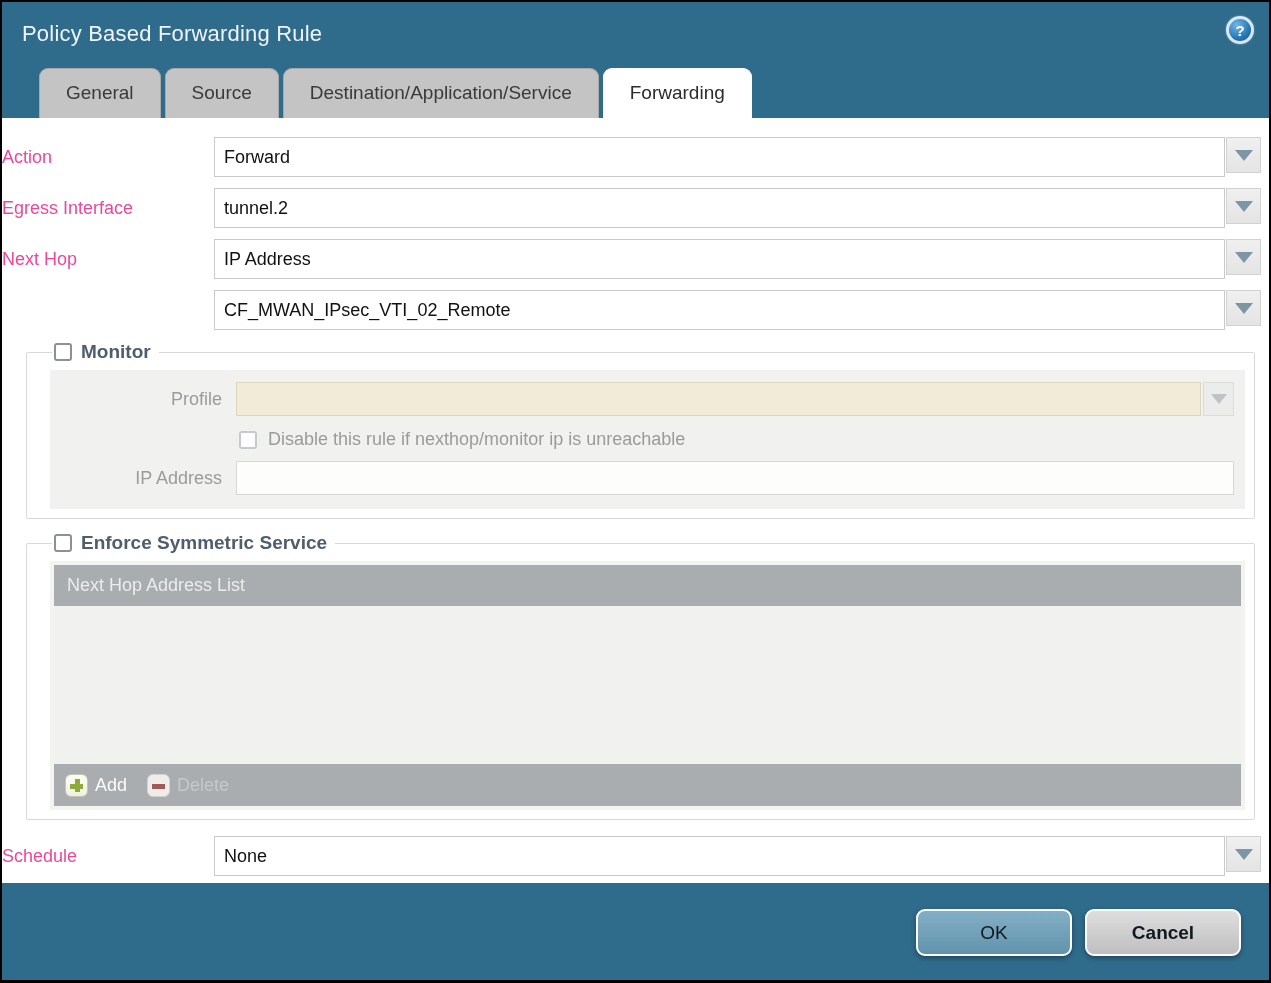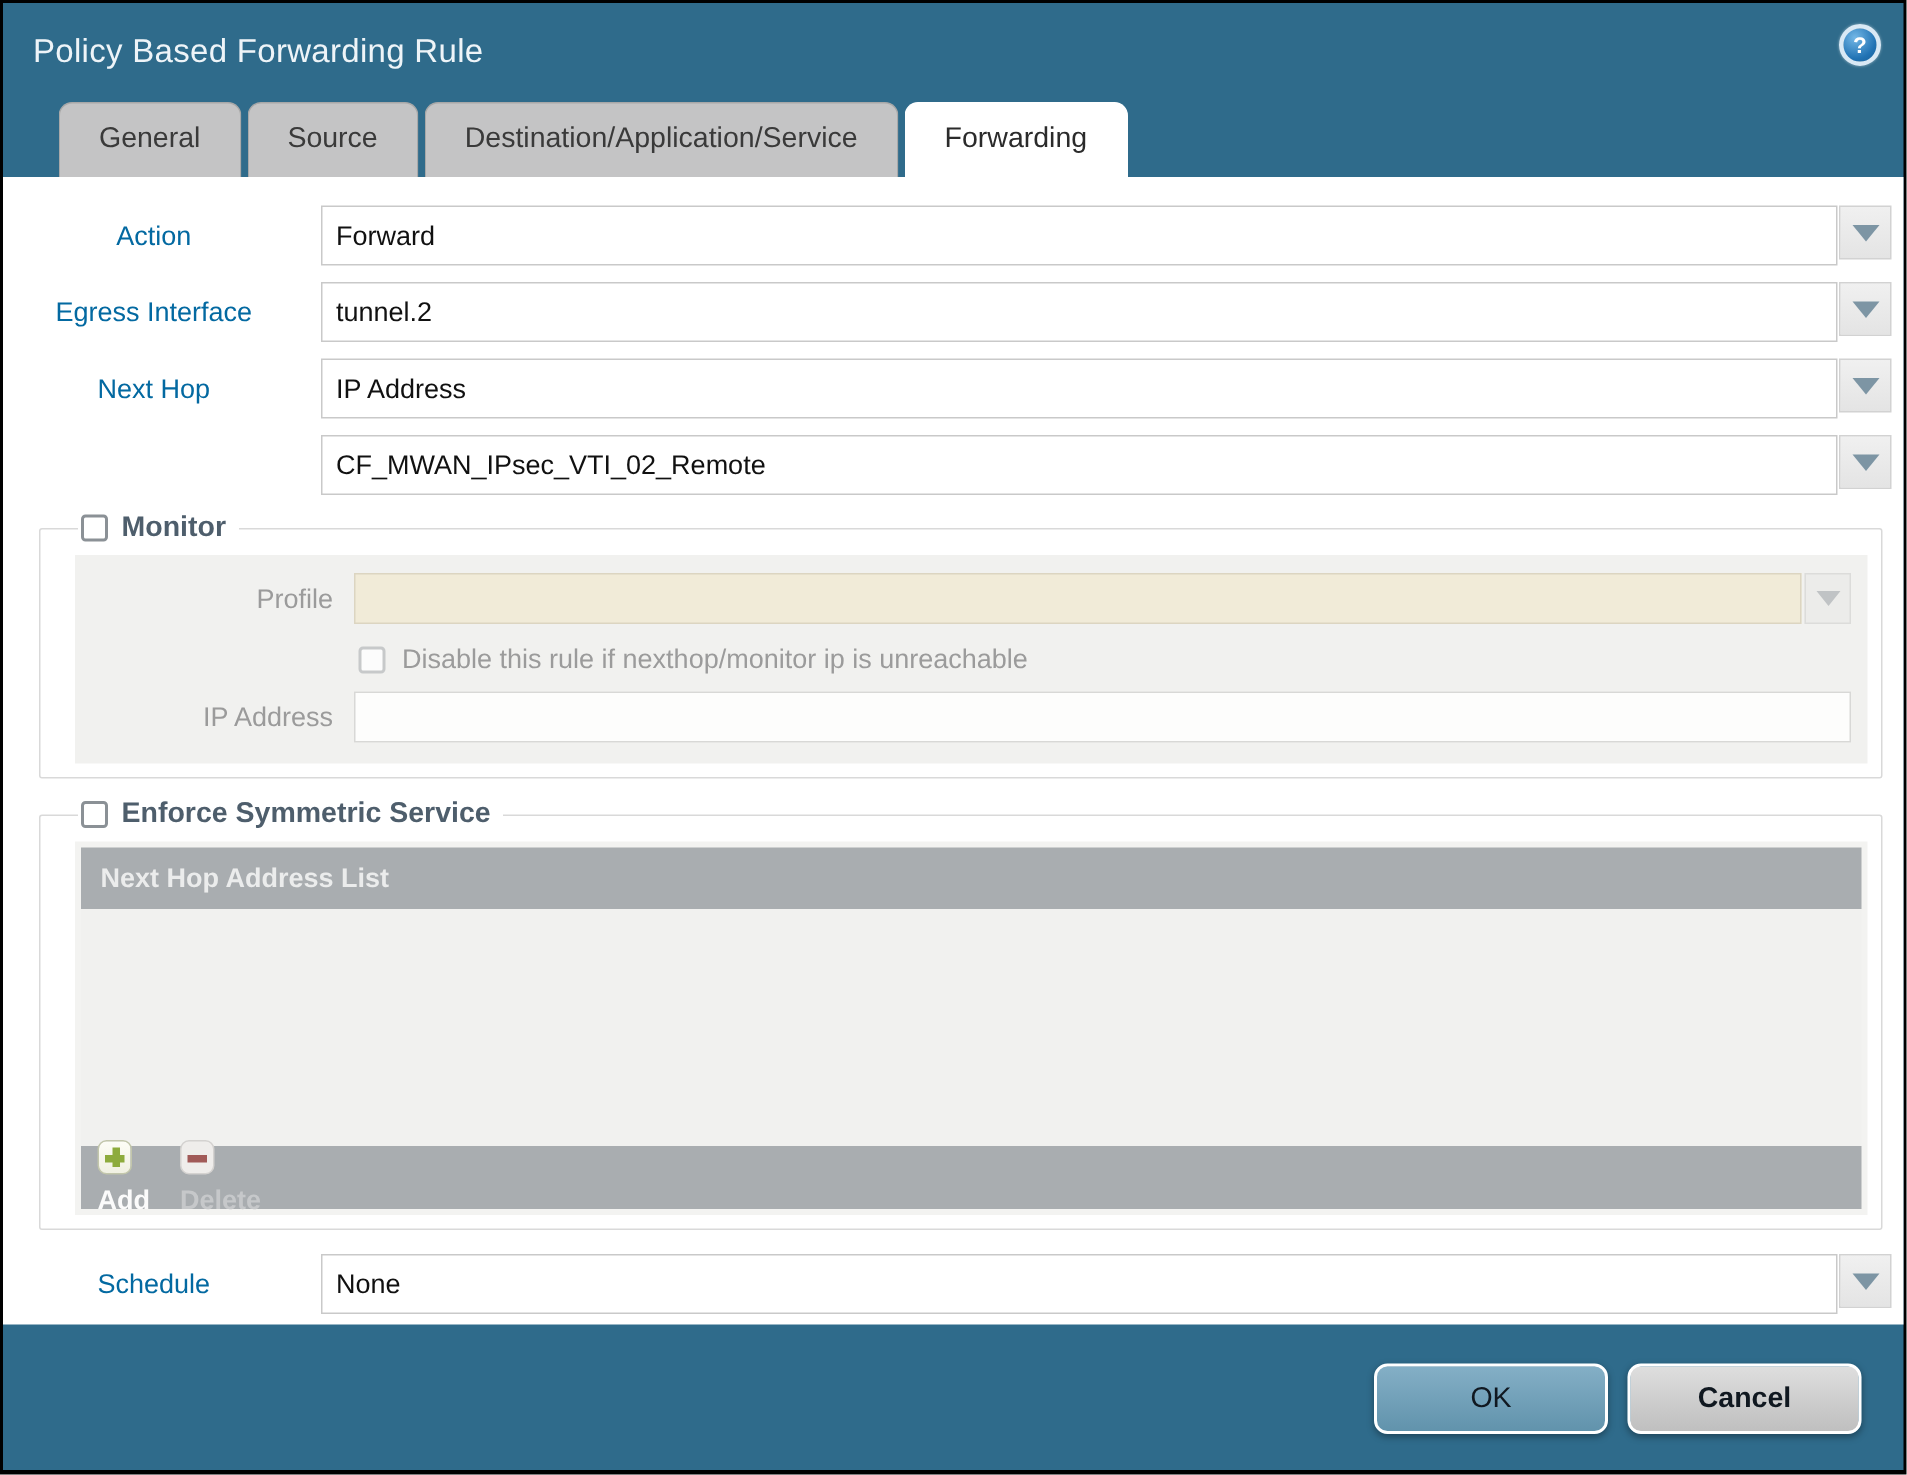--- a/index.html
+++ b/index.html
@@ -82,24 +82,24 @@
     overflow: hidden;
   }
   .row {
     display: flex;
     align-items: center;
     margin-bottom: 11px;
   }
   .row-label {
     width: 212px;
     flex: 0 0 212px;
-    text-align: center;
+    text-align: left;
     padding-right: 11px;
     font-size: 18px;
-    color: #0369a1;
+    color: #ec4899;
     white-space: nowrap;
   }
   .field {
     flex: 1;
     display: flex;
     align-items: stretch;
   }
   .text-input {
     flex: 1;
     height: 40px;
@@ -211,21 +211,20 @@
     height: 34px;
     background: #fdfdfc;
     border: 1px solid #d8d8d6;
     margin-right: 7px;
   }
   
   .enforce-panel {
     background: #f3f3f1;
     margin-top: 3px;
     padding: 4px;
-    font-weight: bold;
   }
   .grid-header {
     height: 41px;
     background: #a9adb0;
     color: #ebecec;
     font-size: 18px;
     display: flex;
     align-items: center;
     padding-left: 13px;
   }
@@ -236,24 +235,23 @@
   .grid-footer {
     height: 42px;
     background: #a9adb0;
     display: flex;
     align-items: center;
     padding-left: 11px;
     gap: 20px;
   }
   .grid-btn {
     display: flex;
-    align-items: flex-start;
+    align-items: center;
     gap: 7px;
     cursor: pointer;
-    flex-direction: column;
   }
   .grid-btn.disabled { cursor: default; }
   .grid-btn-label { font-size: 18px; color: #fbfbfb; }
   .grid-btn.disabled .grid-btn-label { color: #c6c8ca; }
   .icon-plus, .icon-minus {
     width: 23px; height: 23px;
     border-radius: 6px;
     background: linear-gradient(#fdfdf6, #f0f0e2);
     border: 1px solid #c2c6ab;
     position: relative;

